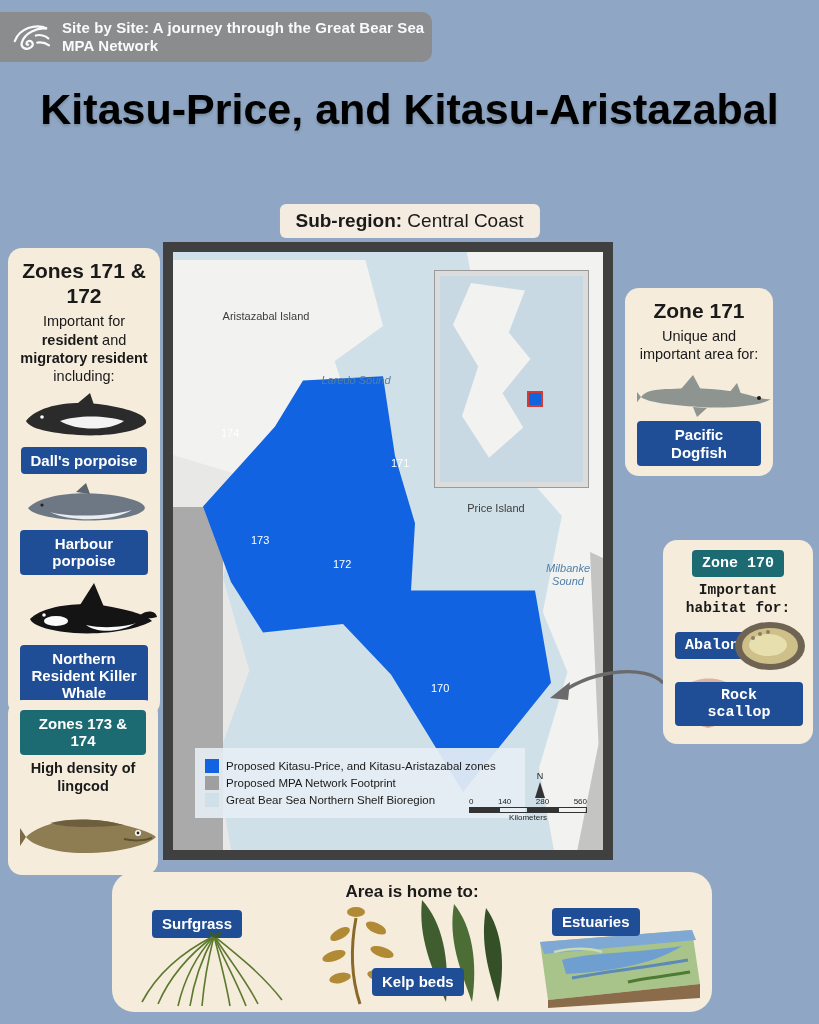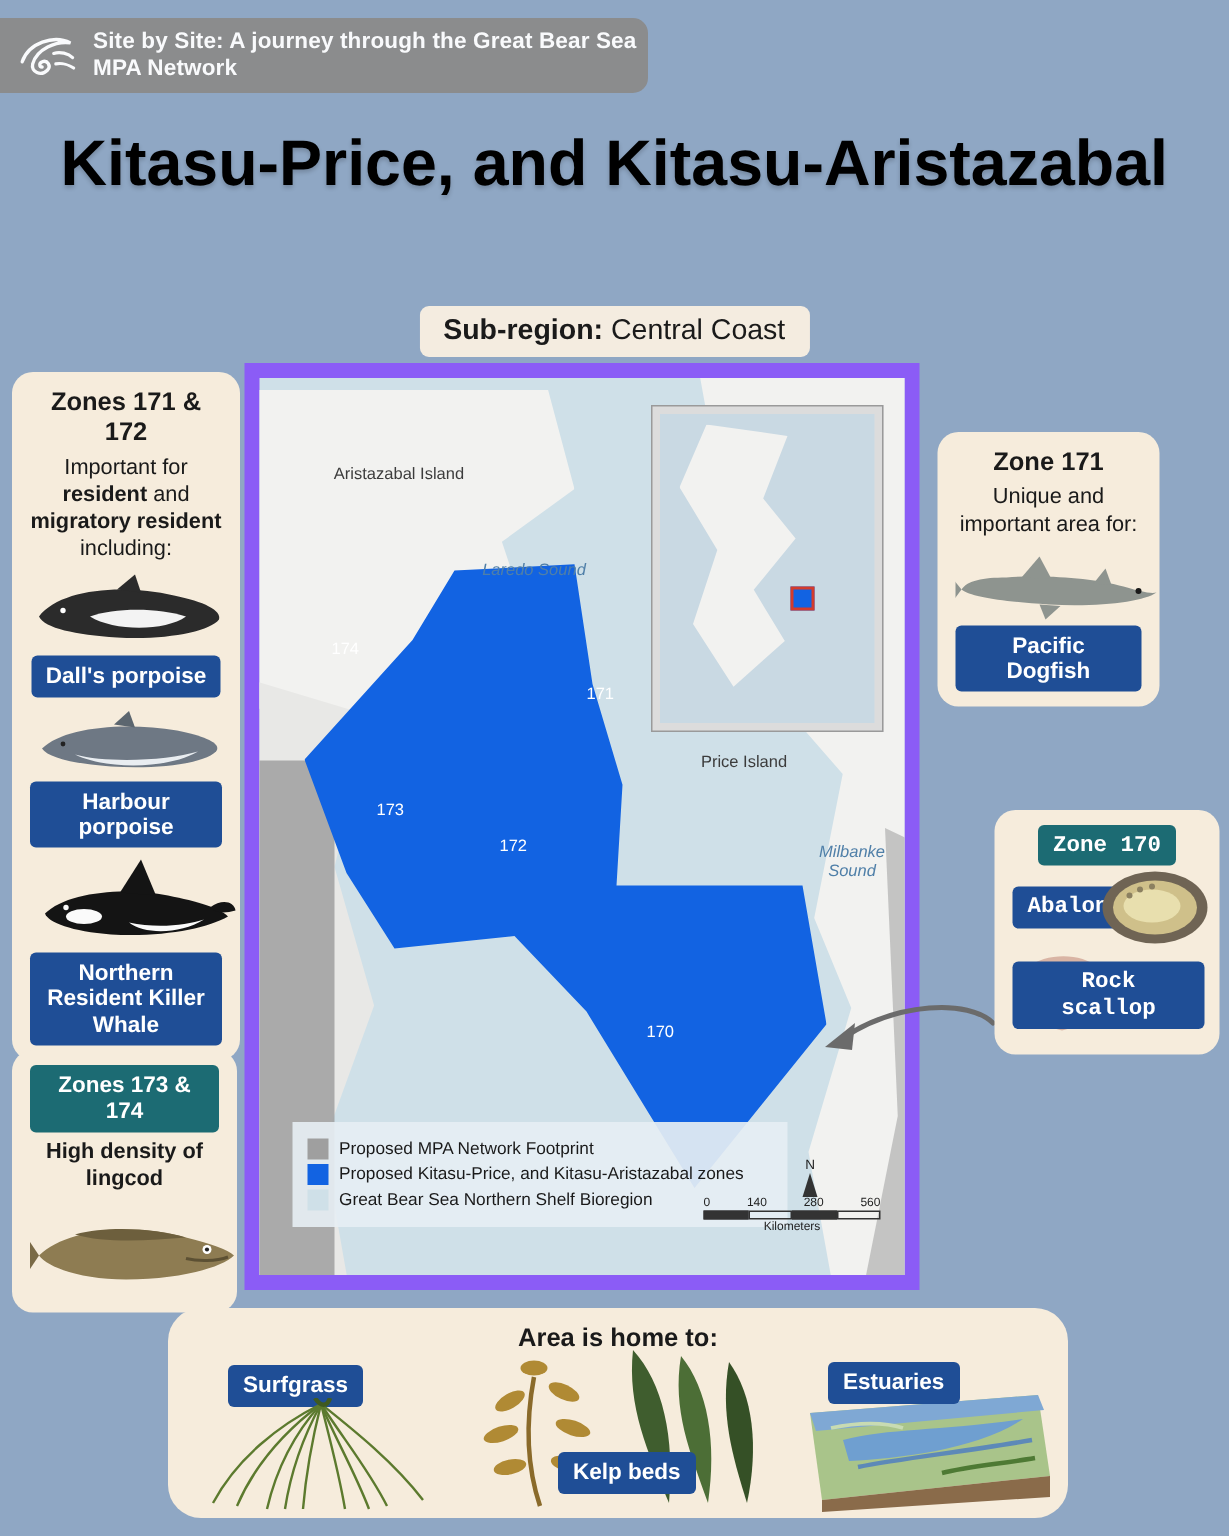--- a/index.html
+++ b/index.html
@@ -50,21 +50,21 @@
     font-size: 19px;
     color: #1a1a1a;
     white-space: nowrap;
   }
   .subregion b { font-weight: bold; }
 
   
   .map-frame {
     position: absolute; left: 163px; top: 242px;
     width: 450px; height: 618px;
-    background: #8b5cf6;
+    background: #404040;
     padding: 10px;
   }
   .map-inner {
     position: relative;
     width: 100%; height: 100%;
     background: #cfe0e8;
     overflow: hidden;
   }
   .land {
     position: absolute;
@@ -168,21 +168,21 @@
 
   
   .card {
     position: absolute;
     background: #f6ecdc;
     border-radius: 14px;
     padding: 10px 12px;
     text-align: center;
     color: #1a1a1a;
   }
-  .card h3 { margin: 0; font-size: 17px; font-weight: bold; line-height: 1.2; }
+  .card h3 { margin: 0; font-size: 21px; font-weight: bold; line-height: 1.2; }
   .card p { margin: 4px 0 0; font-size: 14.5px; line-height: 1.25; }
   .card p b { font-weight: bold; }
 
   .pill {
     display: inline-block;
     background: #1f4e96;
     color: #ffffff;
     font-weight: bold;
     border-radius: 4px;
     padding: 5px 10px;
@@ -259,26 +259,26 @@
       <div class="map-label water" style="left:360px; top:310px; width:70px;">Milbanke Sound</div>
 
       <div class="zone-num" style="left:48px; top:175px;">174</div>
       <div class="zone-num" style="left:218px; top:205px;">171</div>
       <div class="zone-num" style="left:78px; top:282px;">173</div>
       <div class="zone-num" style="left:160px; top:275px;margin-top:31px;">172</div>
       <div class="zone-num" style="left:258px; top:430px;">170</div>
 
       <div class="legend">
         <div class="legend-row">
+          <span class="swatch sw-blue"></span>
+          <span>Proposed Kitasu-Price, and Kitasu-Aristazabal zones</span>
+        </div>
+        <div class="legend-row">
           <span class="swatch sw-grey"></span>
           <span>Proposed MPA Network Footprint</span>
-        </div>
-        <div class="legend-row">
-          <span class="swatch sw-blue"></span>
-          <span>Proposed Kitasu-Price, and Kitasu-Aristazabal zones</span>
         </div>
         <div class="legend-row">
           <span class="swatch sw-light"></span>
           <span>Great Bear Sea Northern Shelf Bioregion</span>
         </div>
       </div>
 
       <div class="northarrow">
         <div>N</div>
         <div class="tri"></div>
@@ -363,20 +363,21 @@
       <path d="M92 24 L100 14 L104 25Z" fill="#8e948f"></path>
       <path d="M4 28 L-4 18 L-2 36Z" fill="#8e948f"></path>
       <path d="M56 38 L60 48 L70 39Z" fill="#8e948f"></path>
       <circle cx="122" cy="29" r="2" fill="#1a1a1a"></circle>
     </svg>
     <div><span class="pill">Pacific Dogfish</span></div>
   </div>
 
   <div class="card" id="card-zone-170">
     <div><span class="pill teal">Zone 170</span></div>
+    <p style="font-weight:bold;">Important habitat for:</p>
 
     <div style="position:relative; height:56px;">
       <span class="pill" style="position:absolute; left:0; top:14px;">Abalone</span>
       <svg style="position:absolute; right:-6px; top:0;" width="74" height="56" viewBox="0 0 74 56">
         <ellipse cx="37" cy="28" rx="35" ry="24" fill="#6f6454"></ellipse>
         <ellipse cx="37" cy="28" rx="28" ry="18" fill="#cfc08a"></ellipse>
         <ellipse cx="35" cy="27" rx="19" ry="11" fill="#e8dfae"></ellipse>
         <circle cx="20" cy="20" r="2" fill="#8b8060"></circle>
         <circle cx="27" cy="16" r="2" fill="#8b8060"></circle>
         <circle cx="35" cy="14" r="2" fill="#8b8060"></circle>

